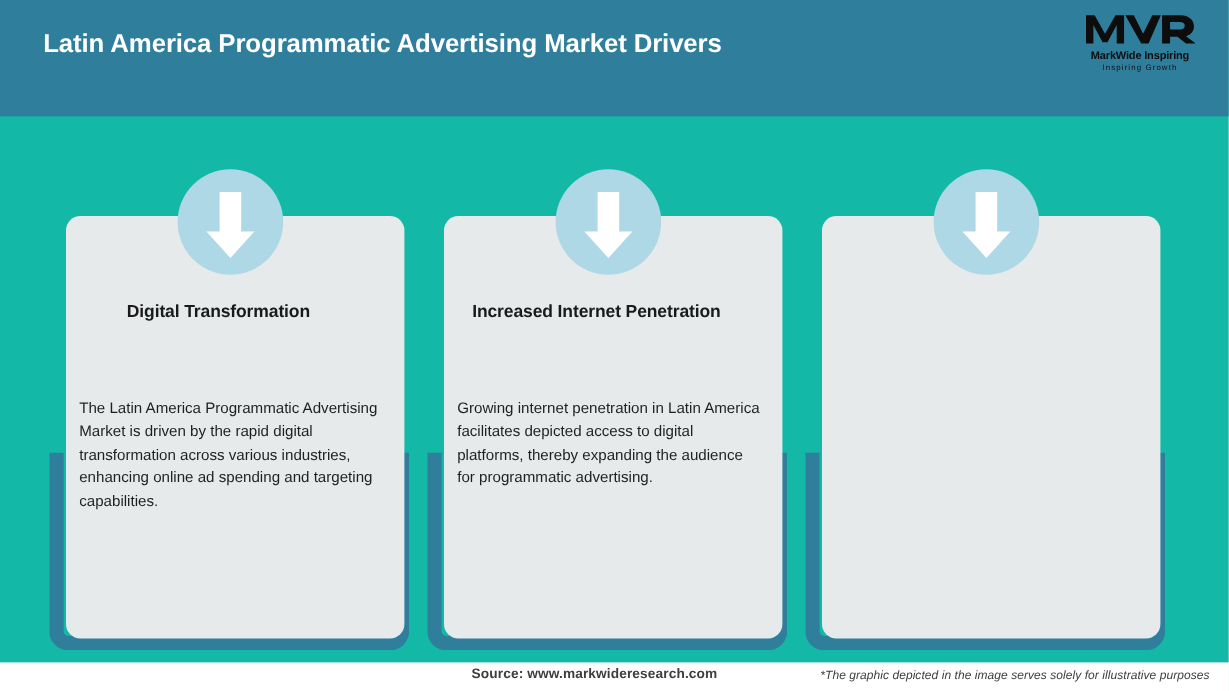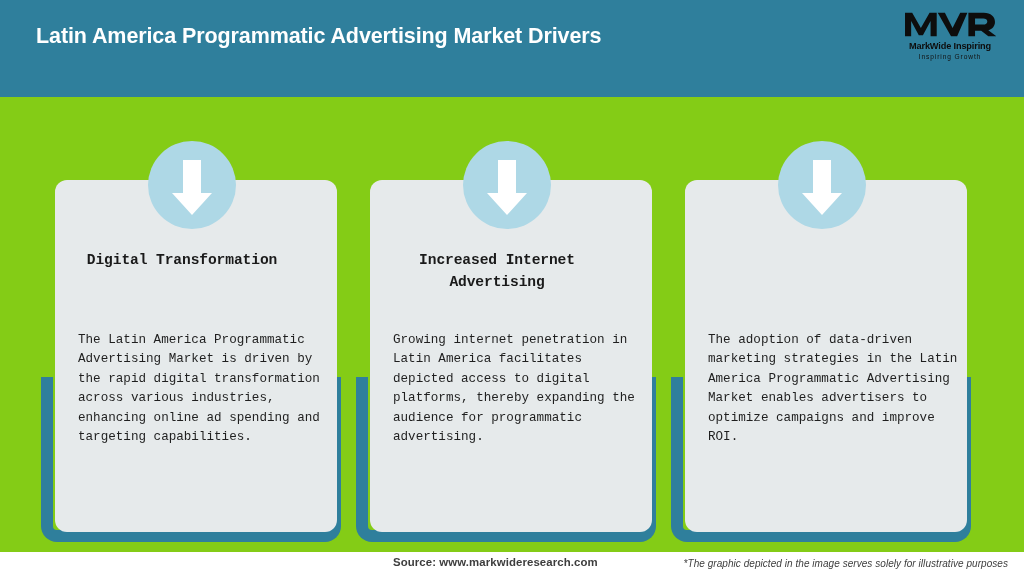--- a/index.html
+++ b/index.html
@@ -10,21 +10,21 @@
     height: 576px;
     overflow: hidden;
     background: #ffffff;
     font-family: "Liberation Sans", sans-serif;
   }
 
   .slide {
     position: relative;
     width: 1024px;
     height: 552px;
-    background: #84cc16;
+    background: #14b8a6;
   }
 
   
   .header {
     position: absolute;
     left: 0;
     top: 0;
     width: 1024px;
     height: 97px;
     background: #2F7F9C;
@@ -80,21 +80,20 @@
     top: 0;
     width: 1024px;
     height: 576px;
   }
 
   .card-unit {
     position: absolute;
     top: 141px;
     width: 300px;
     height: 401px;
-    font-family: Liberation Mono, monospace;
   }
   .card-unit.c1 { left: 41px; }
   .card-unit.c2 { left: 356px; }
   .card-unit.c3 { left: 671px; }
 
   
   .bracket {
     position: absolute;
     left: 0;
     top: 236px;
@@ -146,21 +145,20 @@
 
   .card-body {
     position: absolute;
     left: 25px;
     top: 190px;
     width: 254px;
     font-size: 12.6px;
     color: #1f1f1f;
     line-height: 19.4px;
     text-align: left;
-    margin-left: 12px;
   }
 
   
   .source-note {
     position: absolute;
     left: 393px;
     top: 556px;
     font-size: 11.4px;
     font-weight: bold;
     color: #3d3d3d;
@@ -215,33 +213,32 @@
     </div>
 
     <div class="card-unit c2">
       <div class="bracket"></div>
       <div class="panel"></div>
       <div class="badge">
         <svg width="88" height="88" viewBox="0 0 88 88">
           <polygon fill="#ffffff" points="35,19 53,19 53,52 64,52 44,74 24,52 35,52"></polygon>
         </svg>
       </div>
-      <div class="card-title">Increased Internet Advertising</div>
+      <div class="card-title">Increased Internet Penetration</div>
       <div class="card-body">Growing internet penetration in Latin America facilitates depicted access to digital platforms, thereby expanding the audience for programmatic advertising.</div>
     </div>
 
     <div class="card-unit c3">
       <div class="bracket"></div>
       <div class="panel"></div>
       <div class="badge">
         <svg width="88" height="88" viewBox="0 0 88 88">
           <polygon fill="#ffffff" points="35,19 53,19 53,52 64,52 44,74 24,52 35,52"></polygon>
         </svg>
       </div>
-      <div class="card-body">The adoption of data-driven marketing strategies in the Latin America Programmatic Advertising Market enables advertisers to optimize campaigns and improve ROI.</div>
     </div>
 
   </div>
 
   <div class="source-note">Source: www.markwideresearch.com</div>
 
   <div class="disclaimer">*The graphic depicted in the image serves solely for illustrative purposes</div>
 
 </div>
 

